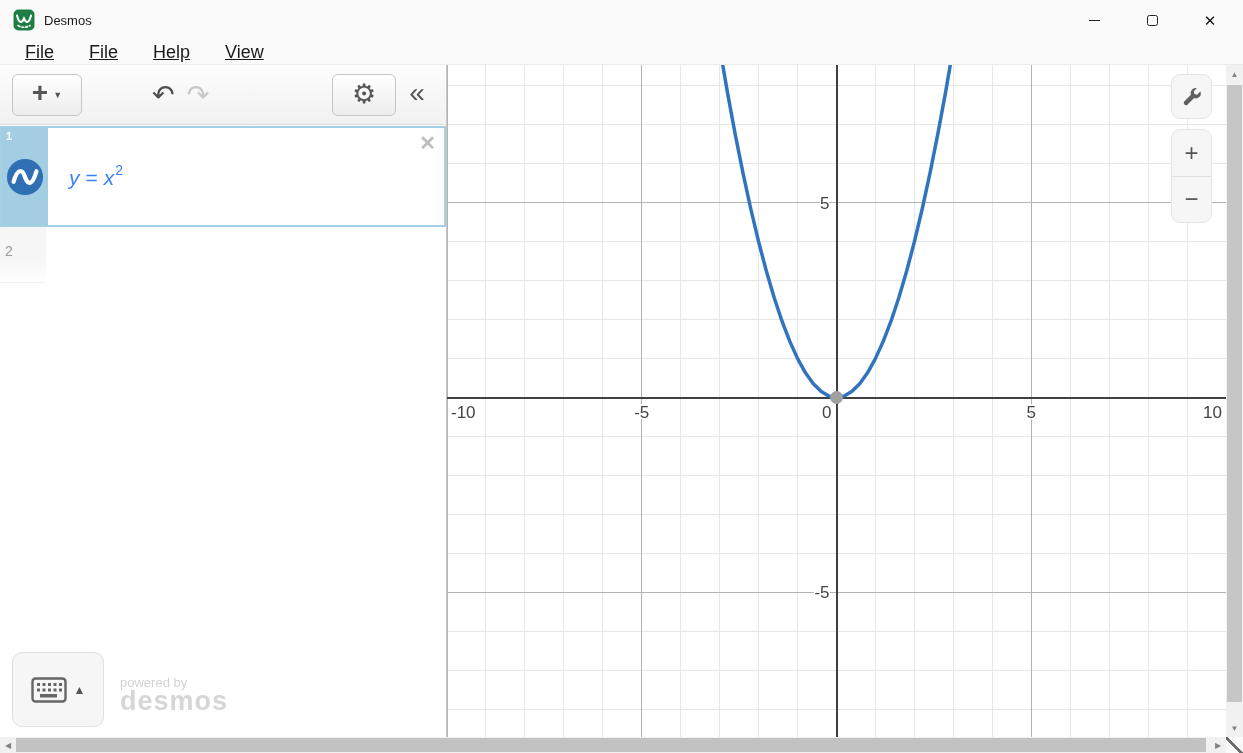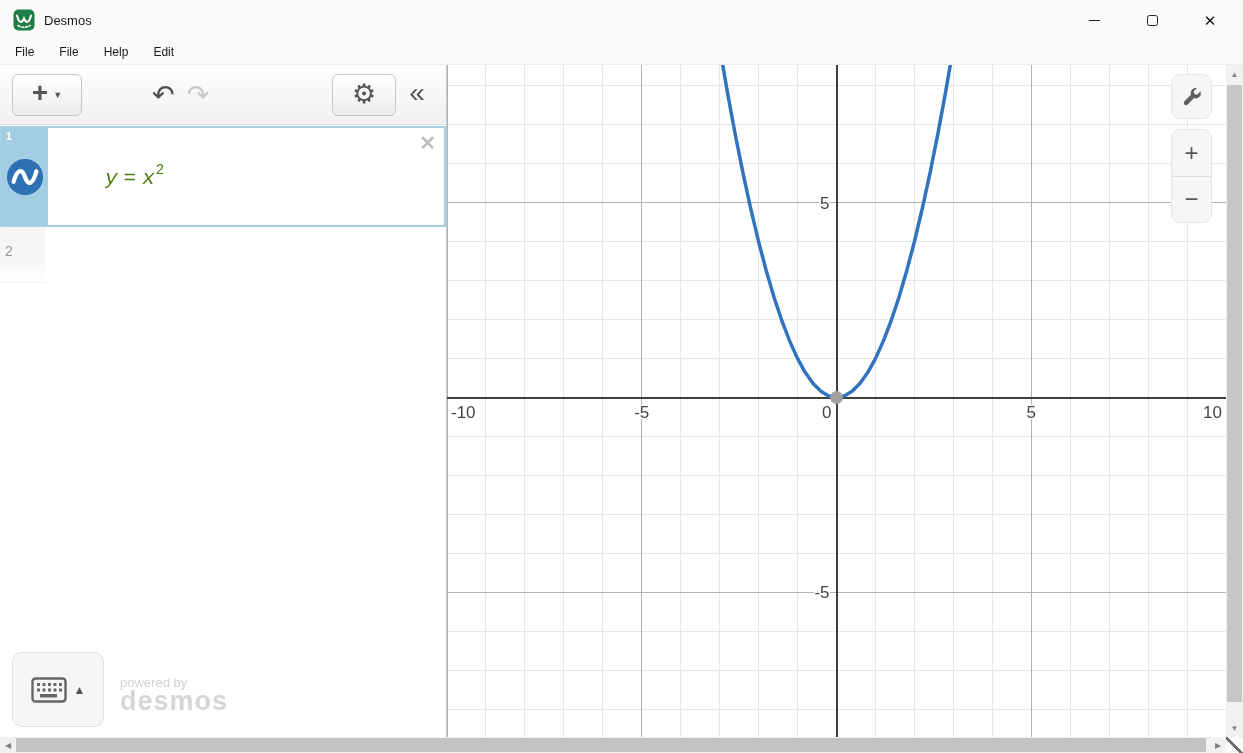--- a/index.html
+++ b/index.html
@@ -15,21 +15,21 @@
   .app-icon { margin-left:13px; width:22px; height:22px; }
   .app-title { margin-left:9px; font-size:13px; color:#1a1a1a; }
   .win-controls { position:absolute; right:4px; top:0; height:40px; display:flex; }
   .win-btn { width:58px; height:40px; display:flex; align-items:center; justify-content:center; cursor:default; }
   .min-glyph { width:11px; height:0; border-top:1.4px solid #222; display:block; }
   .max-glyph { width:11px; height:11px; border:1.4px solid #222; border-radius:2.5px; display:block; }
   .close-glyph { font-size:15px; color:#111; line-height:1; }
 
   
   .menubar { position:absolute; left:0; top:40px; width:1243px; height:25px; background:#fafafa; border-bottom:1px solid #ececec; display:flex; align-items:center; }
-  .menu-item { font-size:12px; color:#1a1a1a; padding:3px 10px; margin-left:5px; }
+  .menu-item { font-size:18px; color:#1a1a1a; padding:3px 10px; margin-left:15px;text-decoration:underline; }
 
   
   .panel { position:absolute; left:0; top:65px; width:447px; height:672px; background:#ffffff; border-right:1px solid #c9c9c9; }
   .exp-toolbar { position:absolute; left:0; top:0; width:446px; height:60px;
     background:linear-gradient(#fdfdfd,#f1f1f1); border-bottom:1px solid #dcdcdc; display:flex; align-items:center; }
   .tb-btn { height:42px; border:1px solid #c6c6c6; border-radius:6px; background:linear-gradient(#ffffff,#ededed);
     display:flex; align-items:center; justify-content:center; }
   .add-btn { width:70px; margin-left:12px; }
   .add-plus { font-size:28px; font-weight:bold; color:#555; line-height:1; margin-top:-3px; }
   .add-caret { font-size:9px; color:#555; margin-left:5px; }
@@ -39,21 +39,21 @@
   .gear-glyph { font-size:27px; color:#555; line-height:1; }
   .collapse-btn { width:42px; height:42px; margin-right:8px; display:flex; align-items:center; justify-content:center; }
   .collapse-glyph { font-size:28px; color:#555; line-height:1; padding-bottom:4px; }
 
   .exp-list { position:absolute; left:0; top:61px; width:446px; }
   .exp-row-1 { display:flex; height:101px; border:2px solid #a5cfe2; background:#fff; position:relative; }
   .gutter-sel { width:46px; background:#a2cde3; position:relative; flex:none; }
   .row-num-sel { position:absolute; left:4px; top:2px; font-size:11px; font-weight:bold; color:#ffffff; }
   .exp-type-icon { position:absolute; left:4px; top:30px; width:38px; height:38px; }
   .exp-content { flex:1; display:flex; align-items:center; padding-left:21px; position:relative; }
-  .math { font-family:Liberation Mono, monospace; font-size:21px; color:#4d7c0f;margin-left:36px; }
+  .math { font-family:Liberation Sans, sans-serif; font-size:21px; color:#3b82f6; }
   .math i { font-style:italic; }
   .math .op { padding:0 6px; font-style:normal; }
   .math sup { font-size:14px; font-style:normal; position:relative; top:-2px; left:1px; }
   .exp-close { position:absolute; right:8px; top:5px; font-size:20px; font-weight:bold; color:#bdbdbd; line-height:1; }
   .exp-row-2 { display:flex; height:56px; background:#fff; }
   .gutter-2 { width:46px; flex:none; background:linear-gradient(#f6f6f6 60%, #ffffff); border-bottom:1px solid #f0f0f0; position:relative; }
   .row-num-2 { position:absolute; left:5px; top:16px; font-size:14px; color:#999; }
 
   .kbd-btn { position:absolute; left:12px; top:587px; width:92px; height:75px; background:#f6f6f6;
     border:1px solid #e0e0e0; border-radius:10px; display:flex; align-items:center; justify-content:center; gap:7px; }
@@ -105,21 +105,21 @@
     <div class="win-btn">
         <span class="close-glyph">✕</span>
       </div>
   </div>
 </div>
 
 <div class="menubar">
   <span class="menu-item">File</span>
   <span class="menu-item">File</span>
   <span class="menu-item">Help</span>
-  <span class="menu-item">Edit</span>
+  <span class="menu-item">View</span>
 </div>
 
 <div class="panel">
 
   <div class="exp-toolbar">
     <div class="tb-btn add-btn">
       <span class="add-plus">+</span>
       <span class="add-caret">▼</span>
     </div>
     <span class="undo-icon">↶</span>

